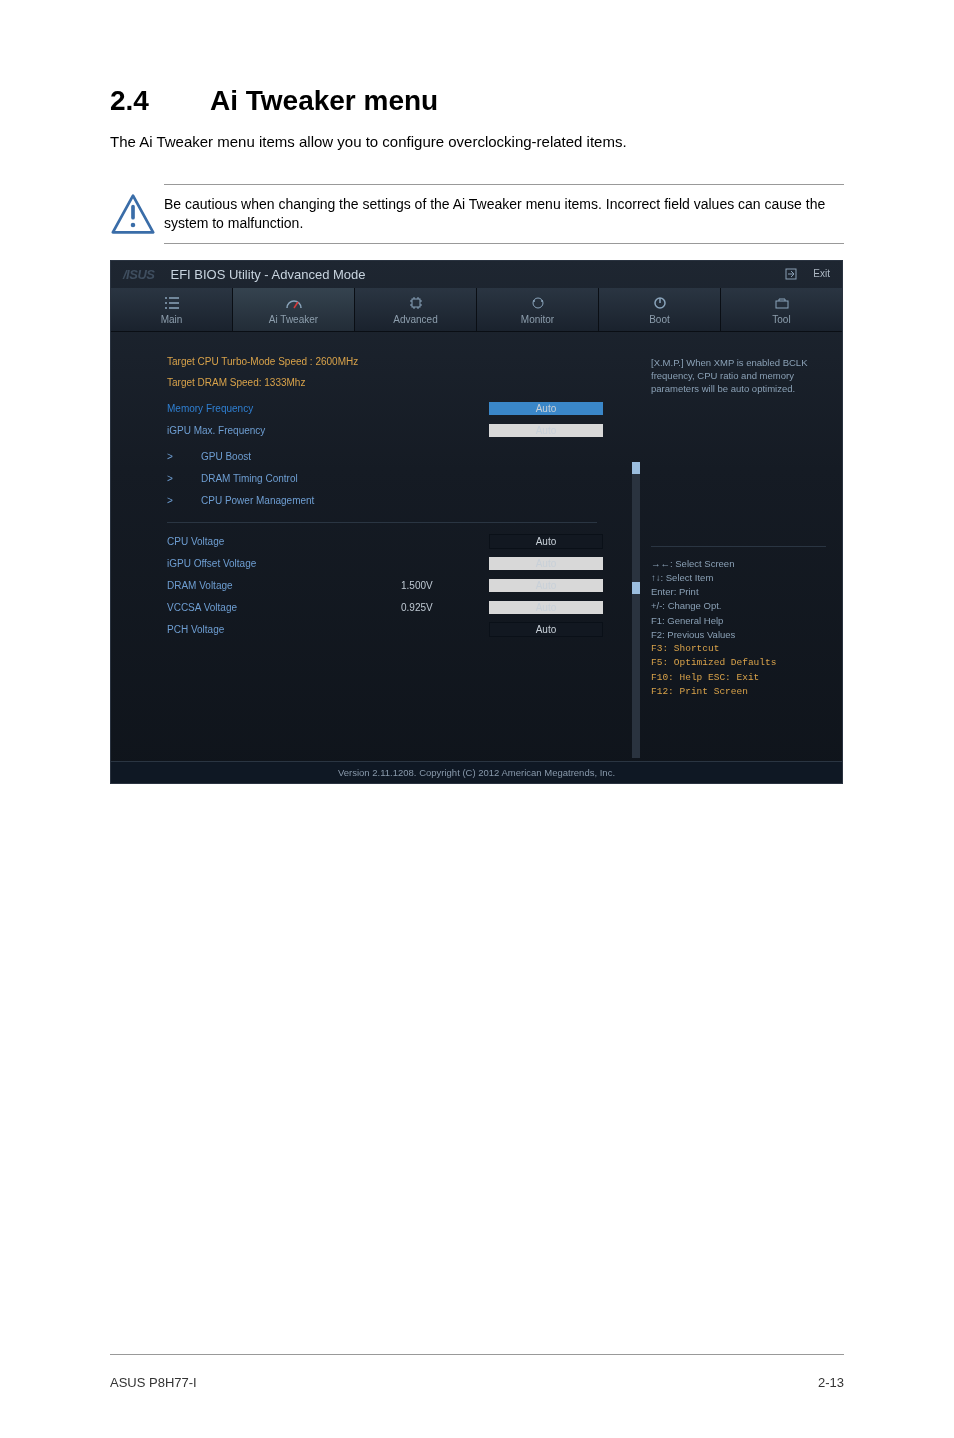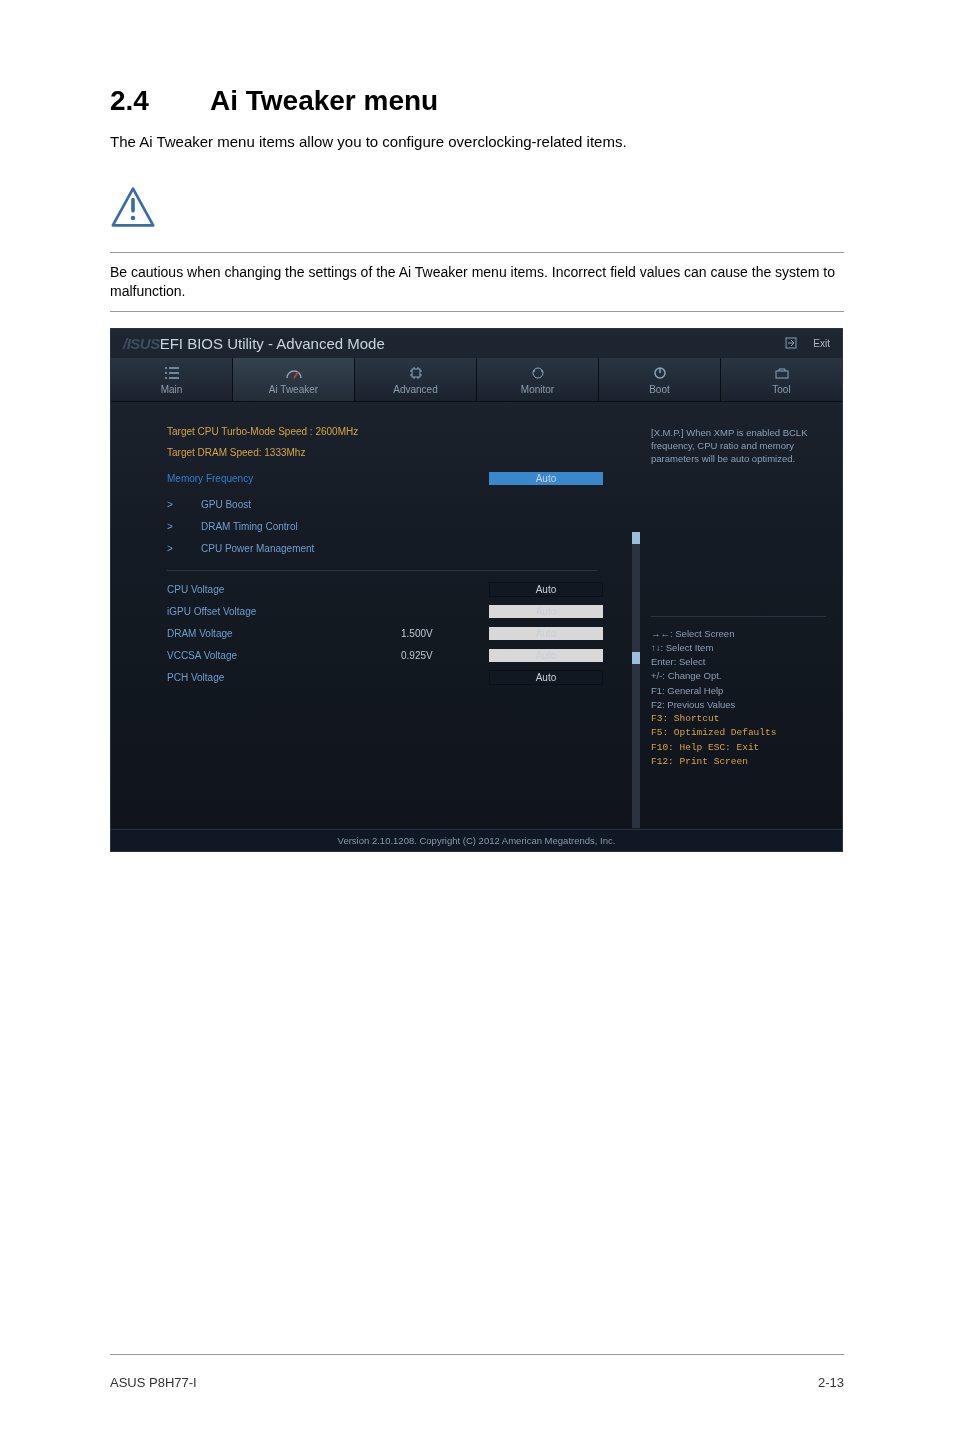--- a/index.html
+++ b/index.html
@@ -19,25 +19,24 @@
     font-weight: bold;
     margin-bottom: 16px;
   }
   .section-heading .num { display: inline-block; width: 100px; }
   .intro-text {
     font-size: 15px;
     margin-bottom: 22px;
   }
   .callout {
     display: flex;
-    align-items: flex-start;
-    gap: 22px;
+    align-items: center;
+    gap: 8px;
     margin-bottom: 14px;
     padding-top: 12px;
-    flex-direction: column;
   }
   .callout .rule-container { flex: 1; }
   .callout .rule-top {
     border-top: 1px solid #999;
     height: 0;
     margin-bottom: 10px;
   }
   .callout .rule-bottom {
     border-bottom: 1px solid #999;
     height: 0;
@@ -62,33 +61,33 @@
   }
   .bios-title {
     display: flex;
     align-items: center;
     justify-content: space-between;
     padding: 6px 12px 0 12px;
   }
   .bios-title-left {
     display: flex;
     align-items: center;
-    gap: 0;
-    font-size: 15px;
+    gap: 16px;
+    font-size: 13px;
     color: #c8d4df;
   }
   .bios-title-left .brand {
     font-weight: bold;
     font-style: italic;
     letter-spacing: -0.5px;
     color: #3f4e5f;
   }
   .exit-region {
     display: flex;
-    align-items: center;
+    align-items: flex-start;
     gap: 16px;
     color: #aeb9c4;
     font-size: 10px;
   }
   .tabs {
     display: flex;
     margin-top: 6px;
     border-bottom: 1px solid #0a0e14;
     background: linear-gradient(#2a3542,#1a222d);
   }
@@ -323,20 +322,25 @@
     <div class="bios-body">
       <div class="bios-left">
         <div class="target-line">Target CPU Turbo-Mode Speed : 2600MHz</div>
         <div class="target-line">Target DRAM Speed: 1333Mhz</div>
 
         <div class="row sel">
           <span class="label">Memory Frequency</span>
           <span class="mid"></span>
           <span class="val-box val-highlight">Auto</span>
         </div>
+        <div class="row">
+          <span class="label">iGPU Max. Frequency</span>
+          <span class="mid"></span>
+          <span class="val-box val-input">Auto</span>
+        </div>
 
         <div class="row-group">
           <div class="row">
             <span class="chevron">&gt;</span>
             <span>GPU Boost</span>
           </div>
           <div class="row">
             <span class="chevron">&gt;</span>
             <span>DRAM Timing Control</span>
           </div>
@@ -378,32 +382,32 @@
           <div class="scrollbar-thumb-top"></div>
           <div class="scrollbar-thumb-bot"></div>
         </div>
       </div>
 
       <div class="bios-right">
         <div class="help-text">[X.M.P.] When XMP is enabled BCLK frequency, CPU ratio and memory parameters will be auto optimized.</div>
         <div class="keys-box">
           <div>→←: Select Screen</div>
           <div>↑↓: Select Item</div>
-          <div>Enter: Select</div>
+          <div>Enter: Print</div>
           <div>+/-: Change Opt.</div>
           <div>F1: General Help</div>
           <div>F2: Previous Values</div>
           <div class="gold">F3: Shortcut</div>
           <div class="gold">F5: Optimized Defaults</div>
           <div class="gold">F10: Help   ESC: Exit</div>
           <div class="gold">F12: Print Screen</div>
         </div>
       </div>
     </div>
 
-    <div class="bios-footer">Version 2.10.1208.  Copyright (C) 2012 American Megatrends, Inc.</div>
+    <div class="bios-footer">Version 2.11.1208.  Copyright (C) 2012 American Megatrends, Inc.</div>
   </div>
 </div>
 
 <div class="page-footer">
   <span>ASUS P8H77-I</span>
   <span>2-13</span>
 </div>
 
 </body></html>

